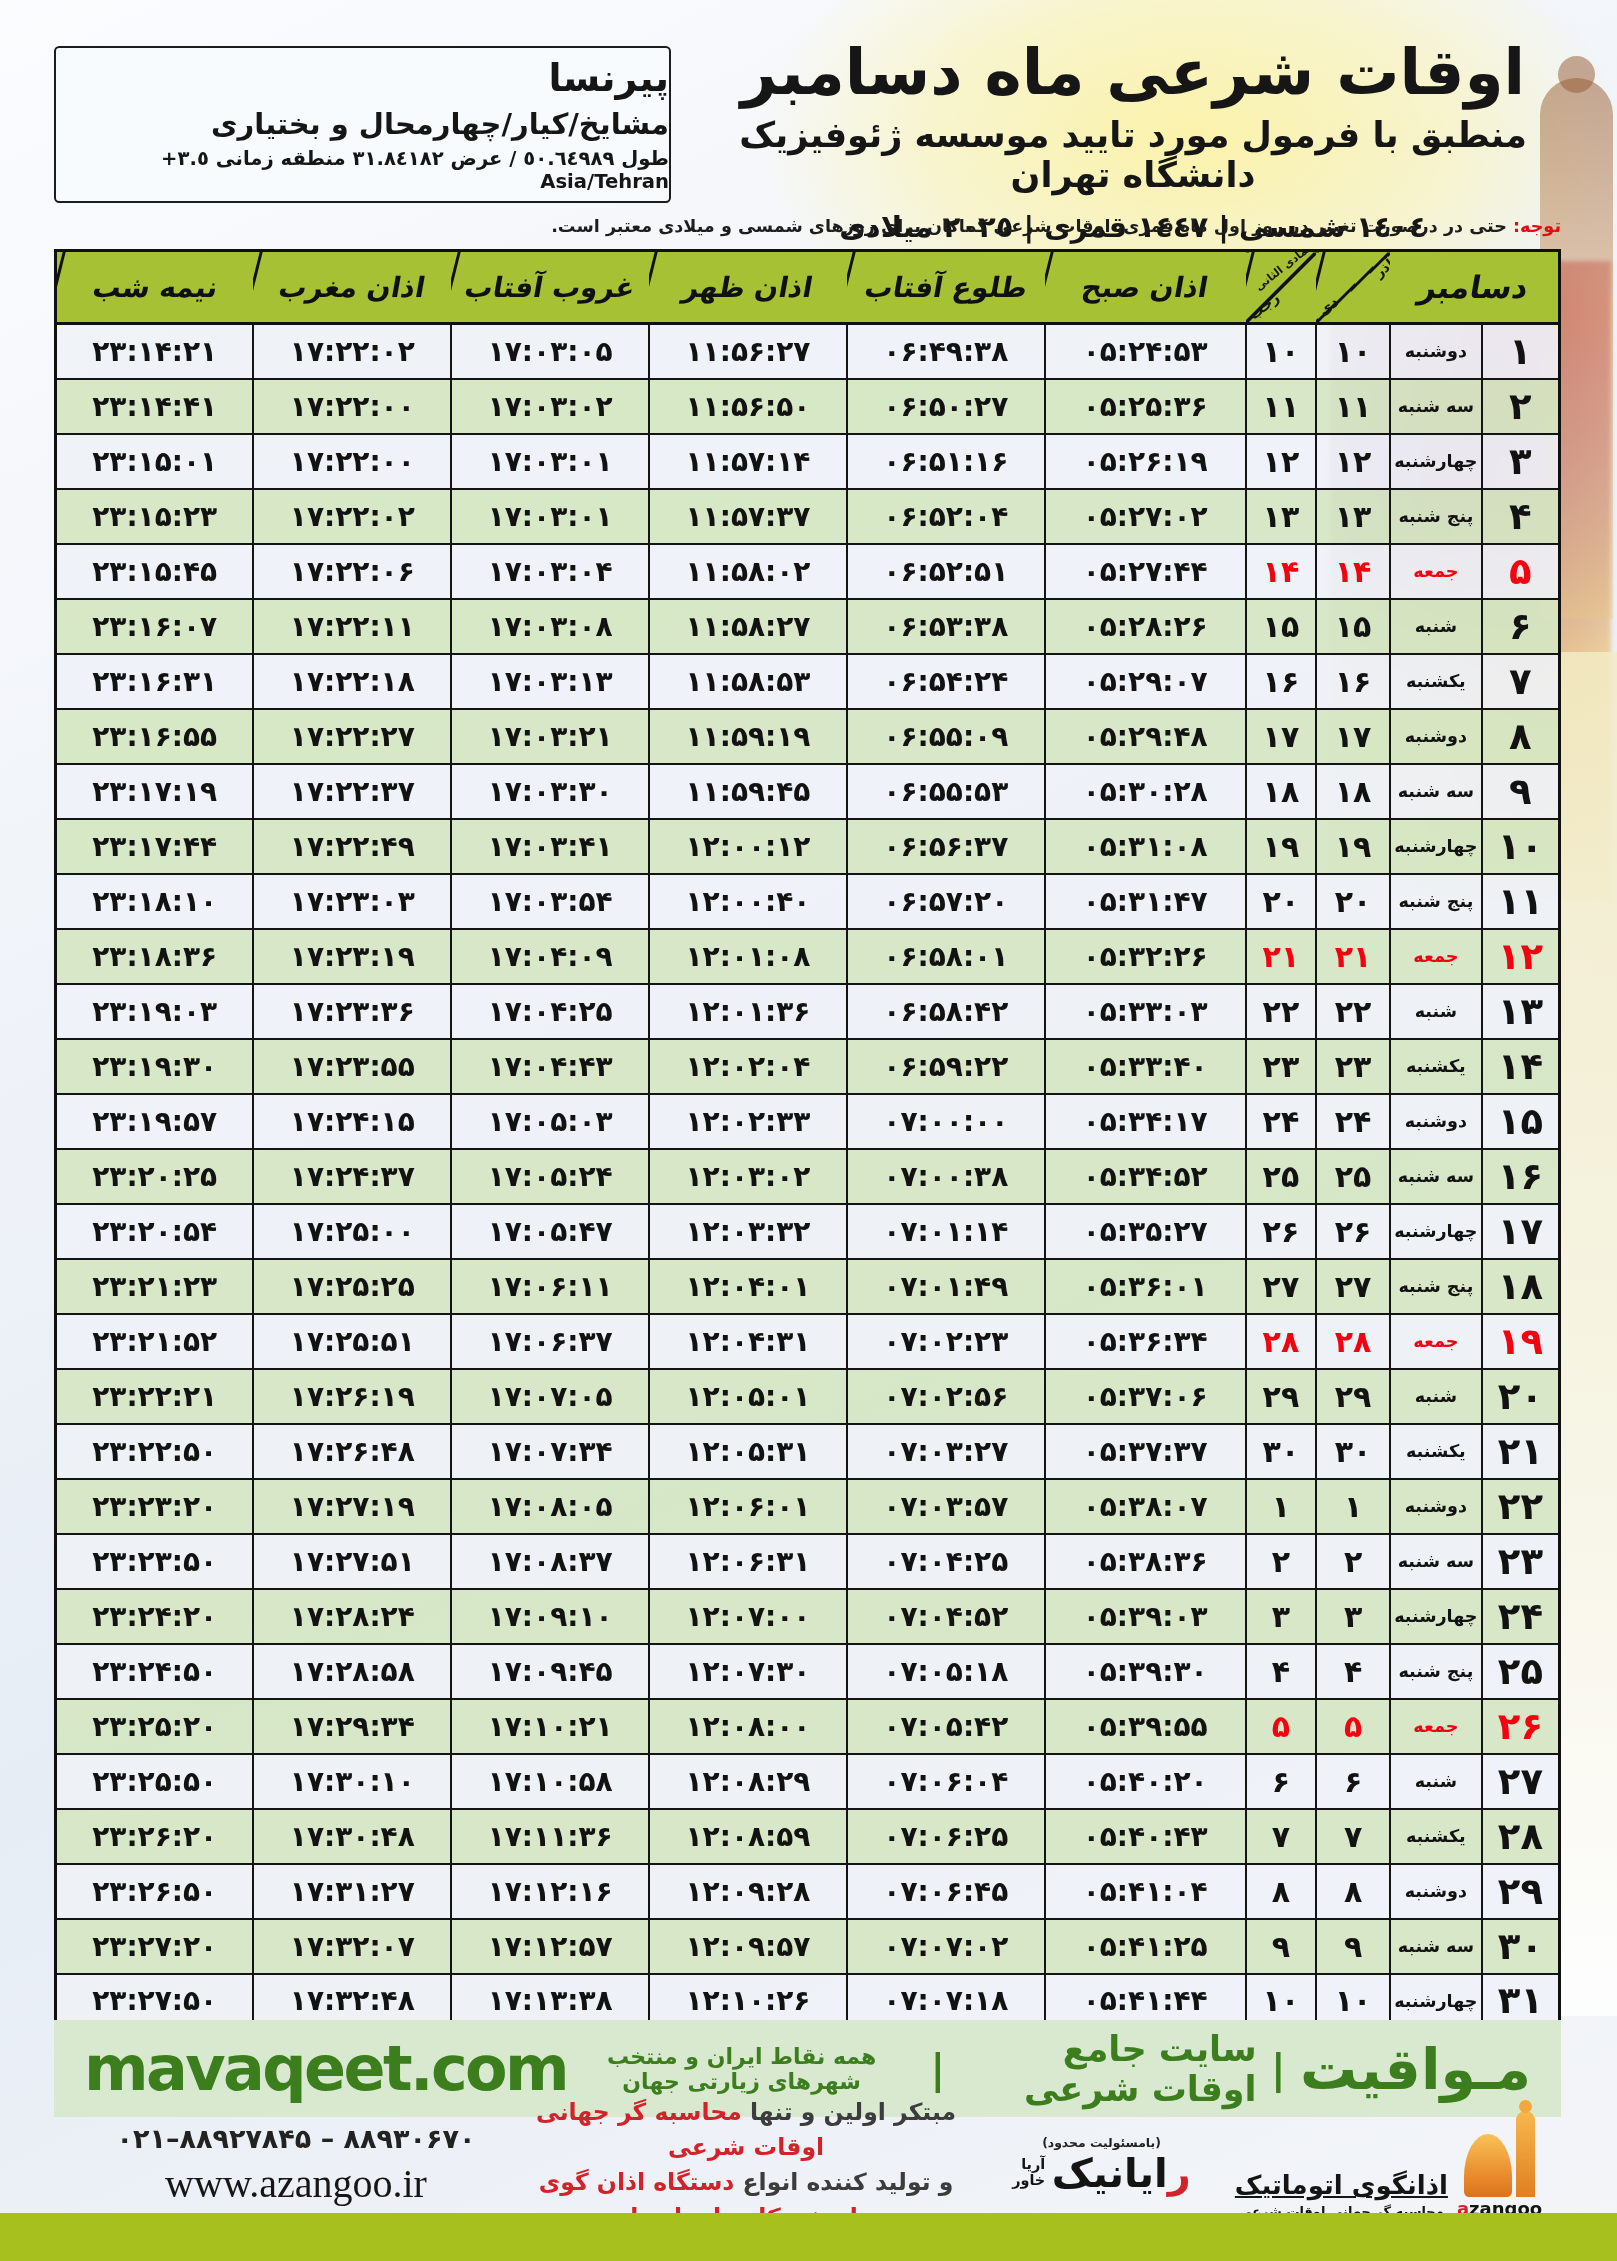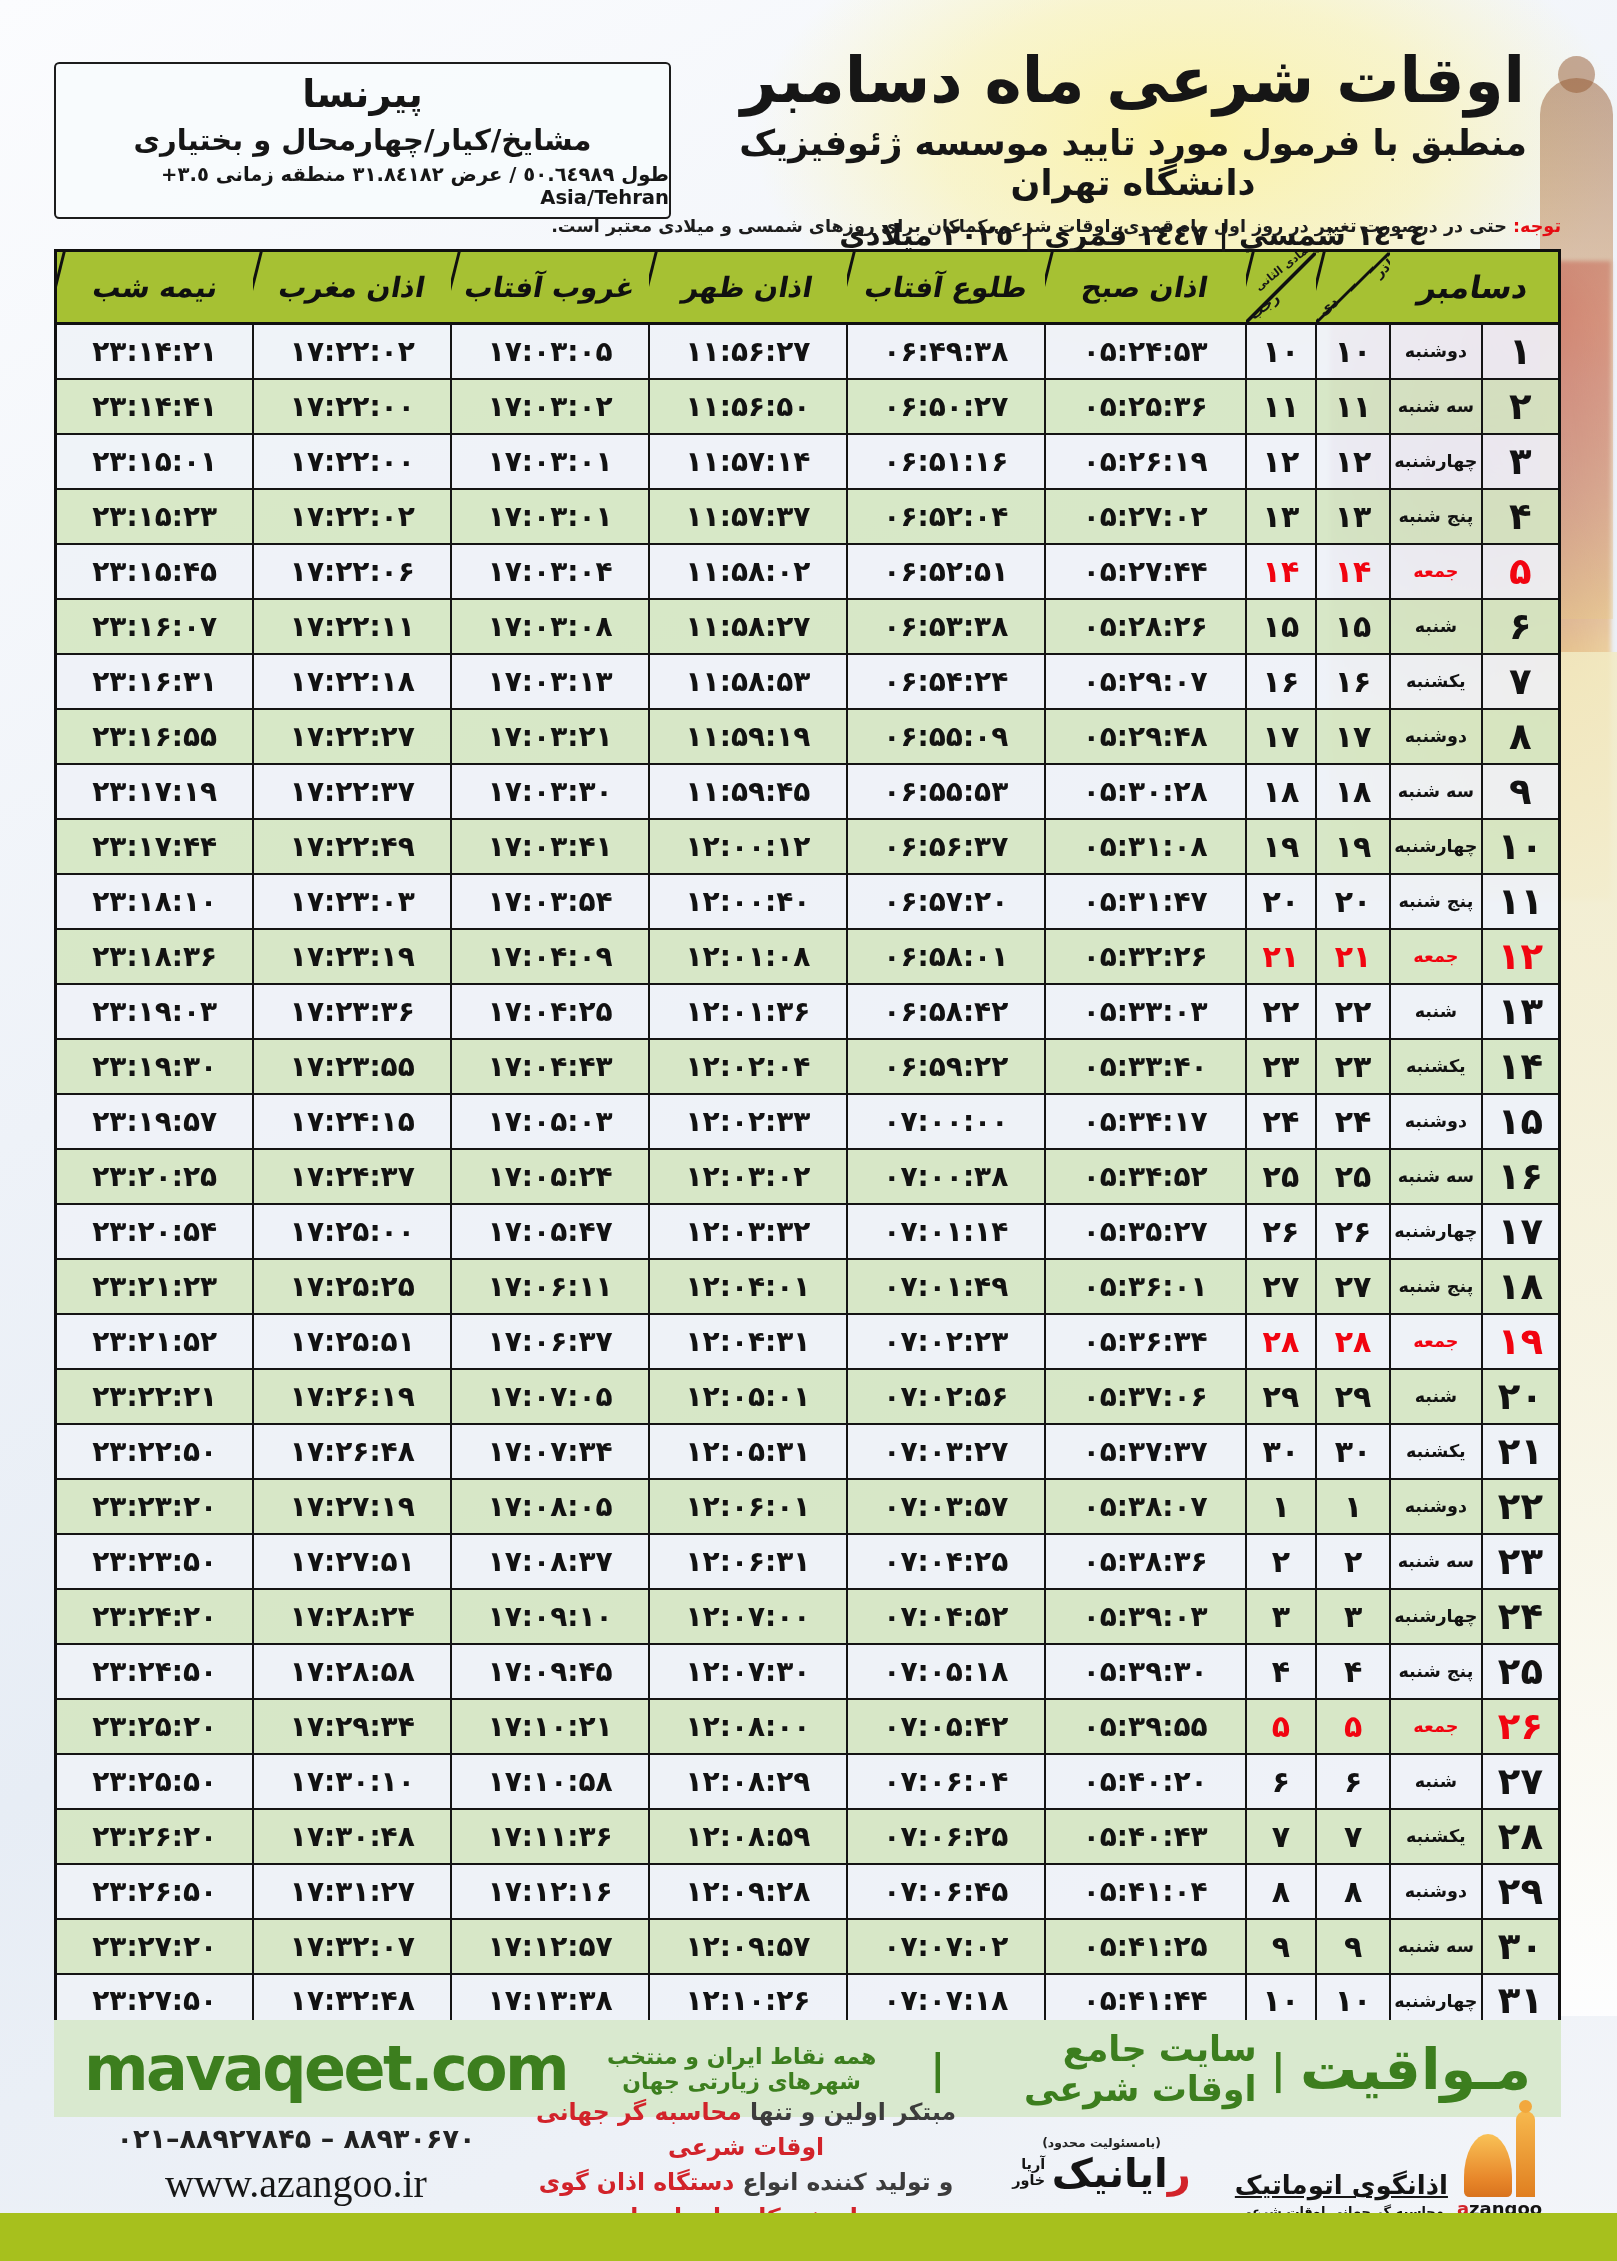--- a/index.html
+++ b/index.html
@@ -15,27 +15,27 @@
   .decor-minaret::before{content:'';position:absolute;top:-22px;left:18px;width:37px;height:37px;border-radius:50%;
     background:rgba(148,88,48,.5);}
   .decor-photo{left:1331px;top:261px;width:281px;height:639px;filter:blur(2px);
     background:radial-gradient(circle at 72% 8%,rgba(196,42,60,.55),rgba(196,42,60,0) 55%),
                radial-gradient(circle at 38% 34%,rgba(96,44,140,.38),rgba(96,44,140,0) 55%),
                radial-gradient(circle at 82% 62%,rgba(240,168,58,.50),rgba(240,168,58,0) 60%),
                radial-gradient(circle at 55% 85%,rgba(230,220,170,.55),rgba(230,220,170,0) 60%);}
   .decor-strip{right:0;top:652px;width:56px;height:1364px;opacity:.85;
     background:linear-gradient(180deg,#f2ebc4,#f9f5e0 55%,#ffffff);}
   
-  .loc-box{position:absolute;z-index:2;left:55px;top:62px;width:617px;height:157px;
+  .loc-box{position:absolute;z-index:2;left:55px;top:46px;width:617px;height:157px;
     border:2.6px solid #1c1c1c;border-radius:5.2px;background:rgba(247,250,253,.88);
-    display:flex;flex-direction:column;align-items:center;justify-content:center;gap:6.5px;box-sizing:border-box;}
+    display:flex;flex-direction:column;align-items:flex-start;justify-content:center;gap:6.5px;box-sizing:border-box;}
   .loc-name{font-size:38px;font-weight:700;}
   .loc-region{font-size:29px;font-weight:700;}
   .loc-coords{font-size:19.6px;font-weight:700;}
-  .title-wrap{position:absolute;z-index:2;left:705px;top:48px;width:858px;text-align:center;}
+  .title-wrap{position:absolute;z-index:2;left:705px;top:40px;width:858px;text-align:center;}
   .main-title{font-size:63px;font-weight:700;line-height:1.05;margin:0;}
   .sub-title{font-size:35px;font-weight:700;margin-top:9px;}
   .year-line{font-size:29px;font-weight:700;margin-top:14.4px;}
   .notice{position:absolute;z-index:2;left:55px;top:216px;width:1507px;text-align:right;
     font-size:17.6px;font-weight:700;color:#1d1d1d;}
   .notice-label{color:#e60b12;}
   
   table.prayer{position:absolute;z-index:1;left:55px;top:249px;width:1507px;border-collapse:collapse;
     table-layout:fixed;direction:rtl;border:3.9px solid #101010;}
   thead th{background:#a6c133;height:68px;position:relative;border-bottom:3.9px solid #101010;overflow:hidden;}

